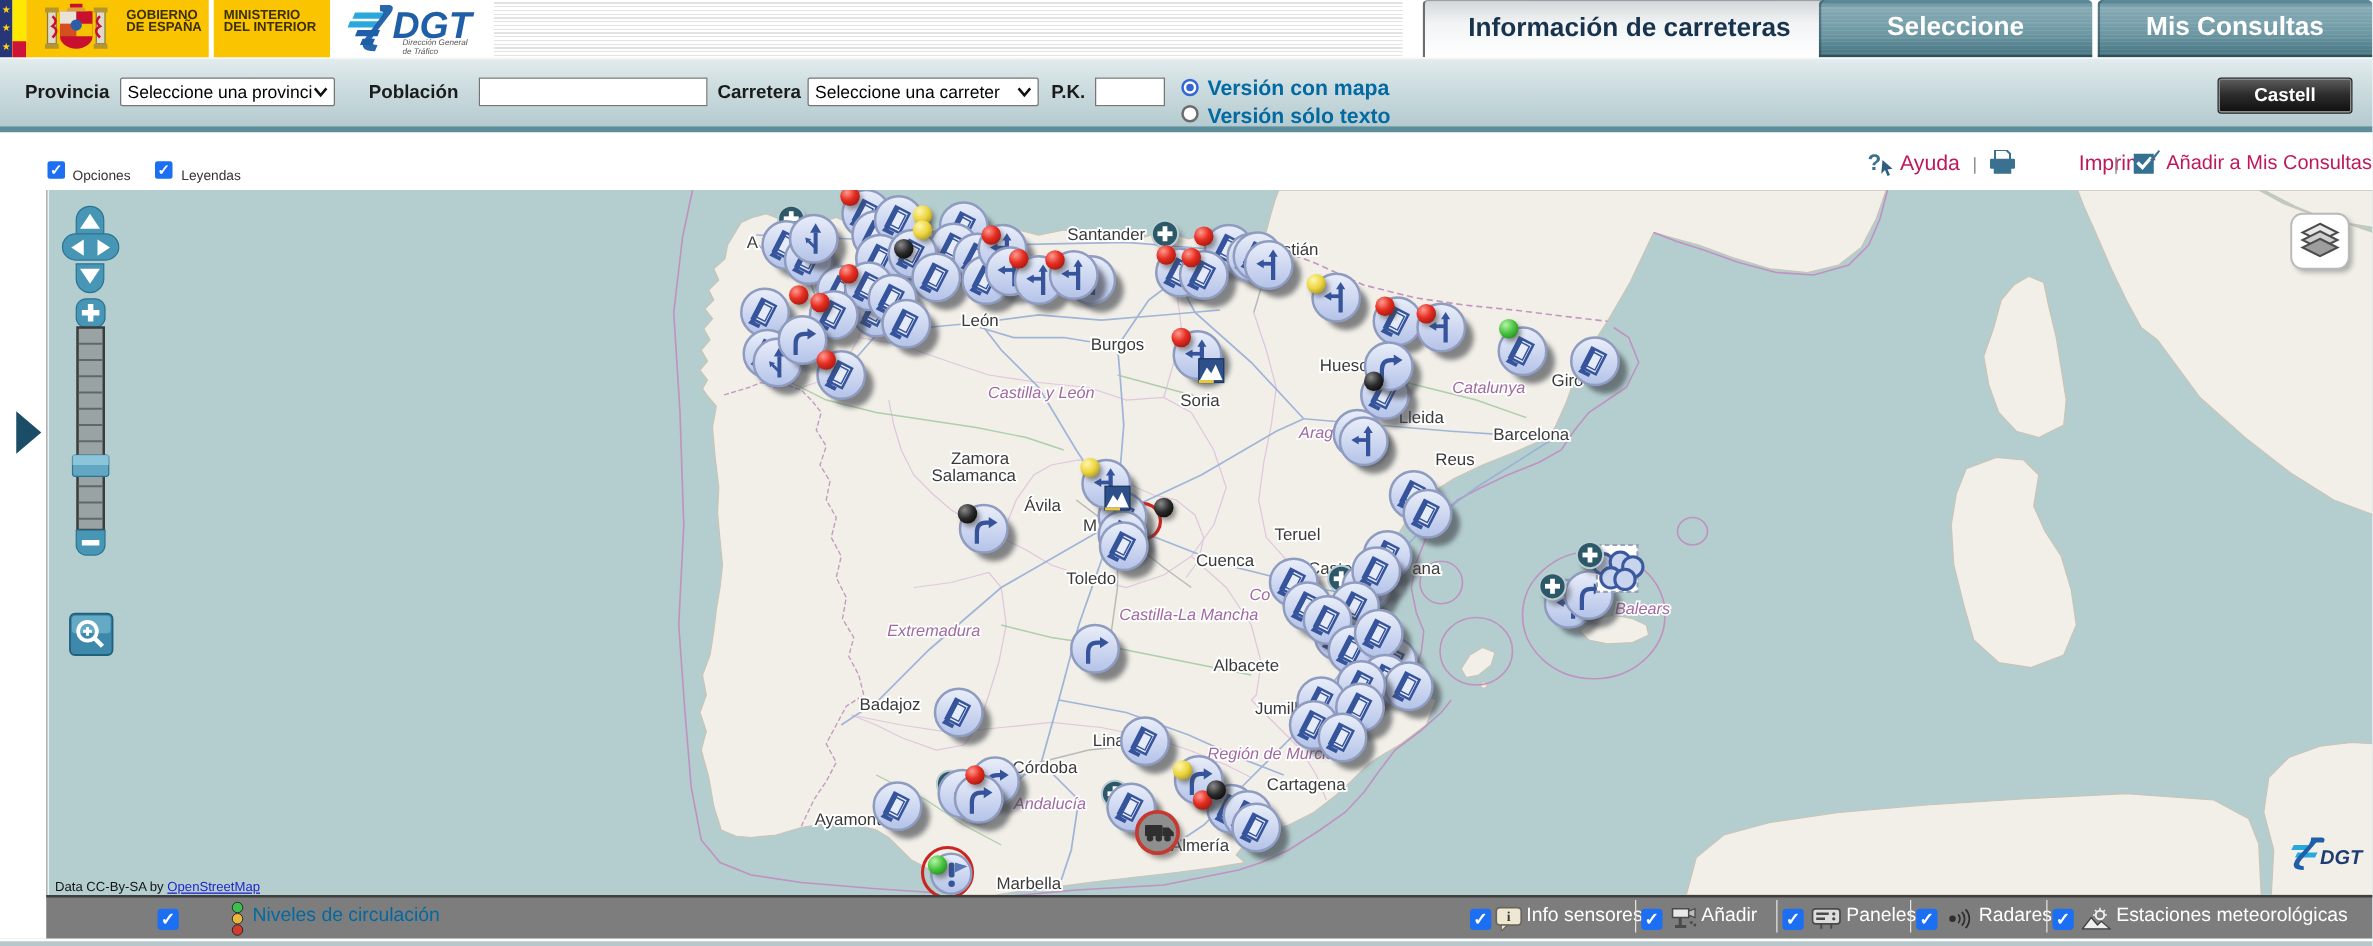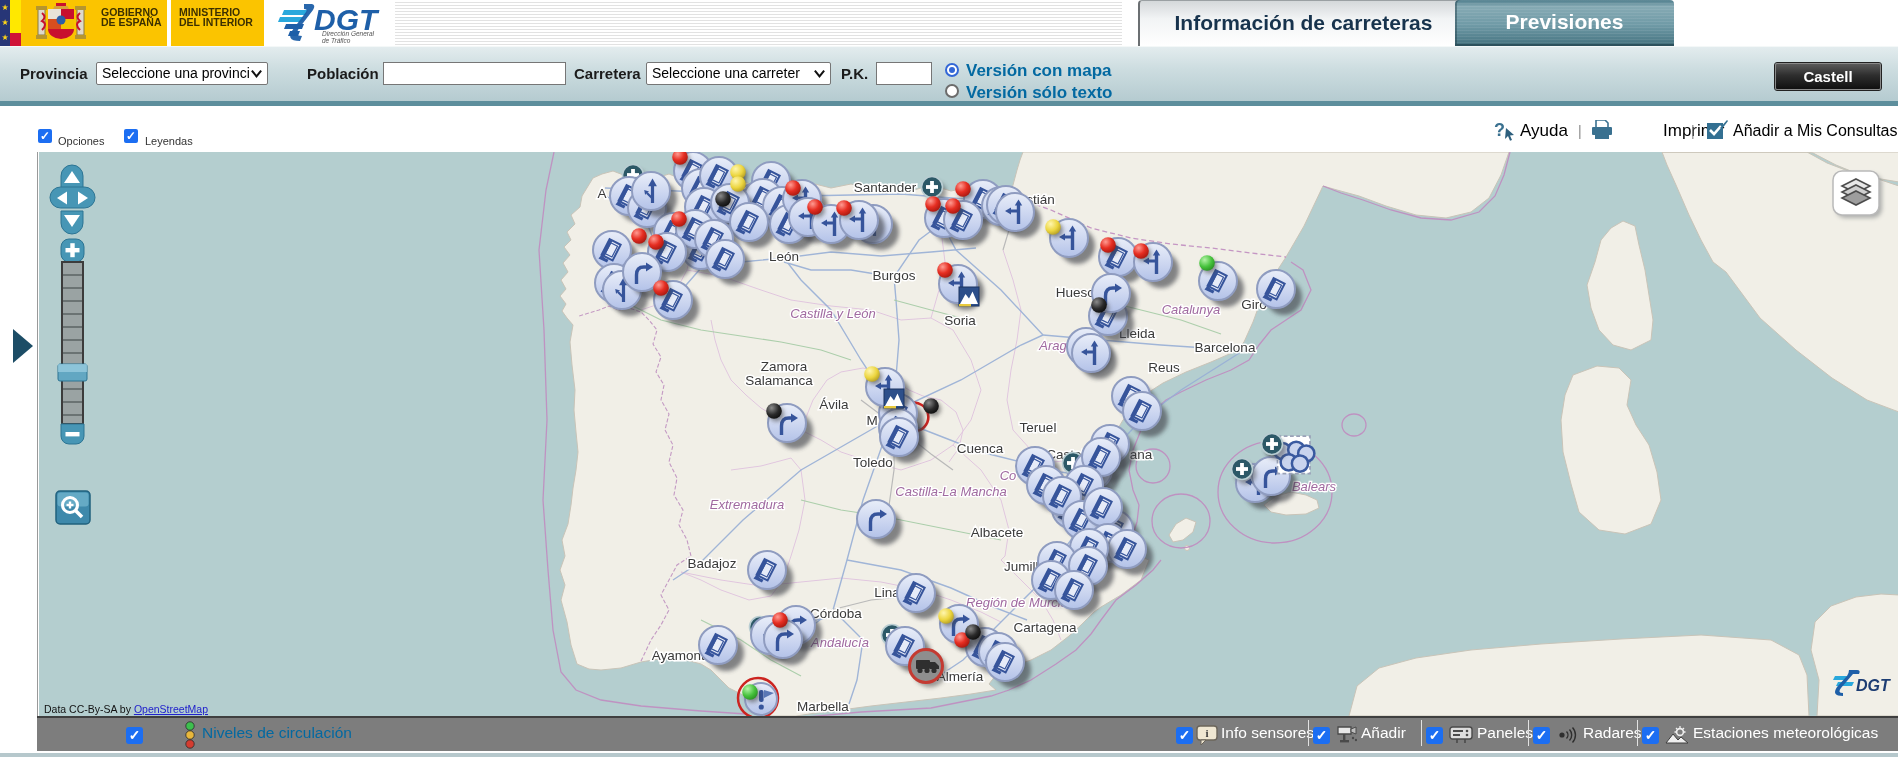--- a/index.html
+++ b/index.html
@@ -29,21 +29,21 @@
 .inp{top:62px;height:23px;background:#fff;border:1px solid #767676;}
 .radio{width:14px;height:14px;border-radius:50%;border:2px solid #3367d6;background:#fff;}
 .radio.on::after{content:"";position:absolute;left:2px;top:2px;width:6px;height:6px;border-radius:50%;background:#3367d6;}
 .radio.off{border-color:#6c6c6c;}
 .rlbl{font-size:17px;color:#0369a1;font-weight:bold;}
 #buscar{left:1775px;top:63px;width:106px;height:27px;background:linear-gradient(to bottom,#5a5a5a 0,#2e2e2e 45%,#101010 100%);border:1px solid #8a8a8a;outline:1px solid #222;border-radius:2px;color:#fff;font-size:15px;font-weight:bold;text-align:center;line-height:25px;}
 
 #lrow{left:0;top:106px;width:1898px;height:46px;background:#fff;}
 .cbx{width:14px;height:14px;background:#1c6ef2;border-radius:2px;color:#fff;font-size:12px;line-height:14px;text-align:center;font-weight:bold;}
 .cbl{font-size:11px;color:#333;}
-.lnk{font-size:17px;color:#000000;white-space:nowrap;}
+.lnk{font-size:17px;color:#be185d;white-space:nowrap;}
 .lsep{font-size:14px;color:#8a8a8a;}
 
 #mapw{left:37px;top:152px;width:1861px;height:564px;border-left:1px solid #9a9a9a;overflow:hidden;}
 
 #bbar{left:37px;top:716px;width:1861px;height:35px;background:#7d7d7d;border-top:2px solid #3f3f3f;}
 .cb2{width:17px;height:17px;background:#1c6ef2;border-radius:3px;color:#fff;font-size:14px;line-height:17px;text-align:center;font-weight:bold;top:727px;}
 .vsep{top:4px;width:1px;height:26px;background:#e2e2e2;}
 #foot{left:0;top:751px;width:1898px;height:6px;background:#b6c8cc;border-top:2px solid #fff;}
 #ltri{left:13px;top:329px;width:0;height:0;border-top:17px solid transparent;border-bottom:17px solid transparent;border-left:20px solid #1c4d66;}
 </style></head><body>
@@ -80,28 +80,29 @@
   <path d="M6 8 L30 8 L28 13 L4 13 Z" fill="#29a8dc"></path>
   <path d="M2 15 L26 15 L24 20 L0 20 Z" fill="#29a8dc"></path>
   <path d="M8 22 L26 22 L24 27 L6 27 Z" fill="#1e5fa8"></path>
   <path d="M12 29 L22 29 L20 34 L10 34 Z" fill="#1e5fa8"></path>
   <path d="M26 2 L34 2 Q38 3 35 8 L22 25 Q15 34 24 34 L22 39 Q6 39 16 26 L28 10 Q30 7 26 7 Z" fill="#1e5fa8" opacity=".95"></path>
   <text x="36" y="28" font-family="Liberation Sans,sans-serif" font-style="italic" font-weight="bold" font-size="30" fill="#1e5fa8">DGT</text>
   <text x="44" y="34" font-family="Liberation Sans,sans-serif" font-style="italic" font-size="6.5" fill="#555">Dirección General</text>
   <text x="44" y="41" font-family="Liberation Sans,sans-serif" font-style="italic" font-size="6.5" fill="#555">de Tráfico</text>
 </svg>
 <div class="abs tab" id="tab1">Información de carreteras</div>
-<div class="abs tab teal" id="tab2">Previsiones</div>
+<div class="abs tab teal" id="tab2">Seleccione</div>
+<div class="abs tab teal" id="tab3">Mis Consultas</div>
 
 <div class="abs" id="sbar"></div>
 <div class="abs lbl" style="left:20px;">Provincia</div>
 <div class="abs sel" style="left:96px;width:172px;">Seleccione una provinci<svg class="chev" viewBox="0 0 14 14">
         <path d="M2 4 L7 10 L12 4" stroke="#111" stroke-width="2.2" fill="none"></path>
       </svg></div>
-<div class="abs lbl" style="left:307px;">Población</div>
+<div class="abs lbl" style="left:295px;">Población</div>
 <div class="abs inp" style="left:383px;width:183px;"></div>
 <div class="abs lbl" style="left:574px;">Carretera</div>
 <div class="abs sel" style="left:646px;width:185px;">Seleccione una carreter<svg class="chev" viewBox="0 0 14 14">
         <path d="M2 4 L7 10 L12 4" stroke="#111" stroke-width="2.2" fill="none"></path>
       </svg></div>
 <div class="abs lbl" style="left:841px;">P.K.</div>
 <div class="abs inp" style="left:876px;width:56px;"></div>
 <div class="abs radio on" style="left:945px;top:63px;"></div>
 <div class="abs rlbl" style="left:966px;top:61px;">Versión con mapa</div>
 <div class="abs radio off" style="left:945px;top:84px;"></div>

